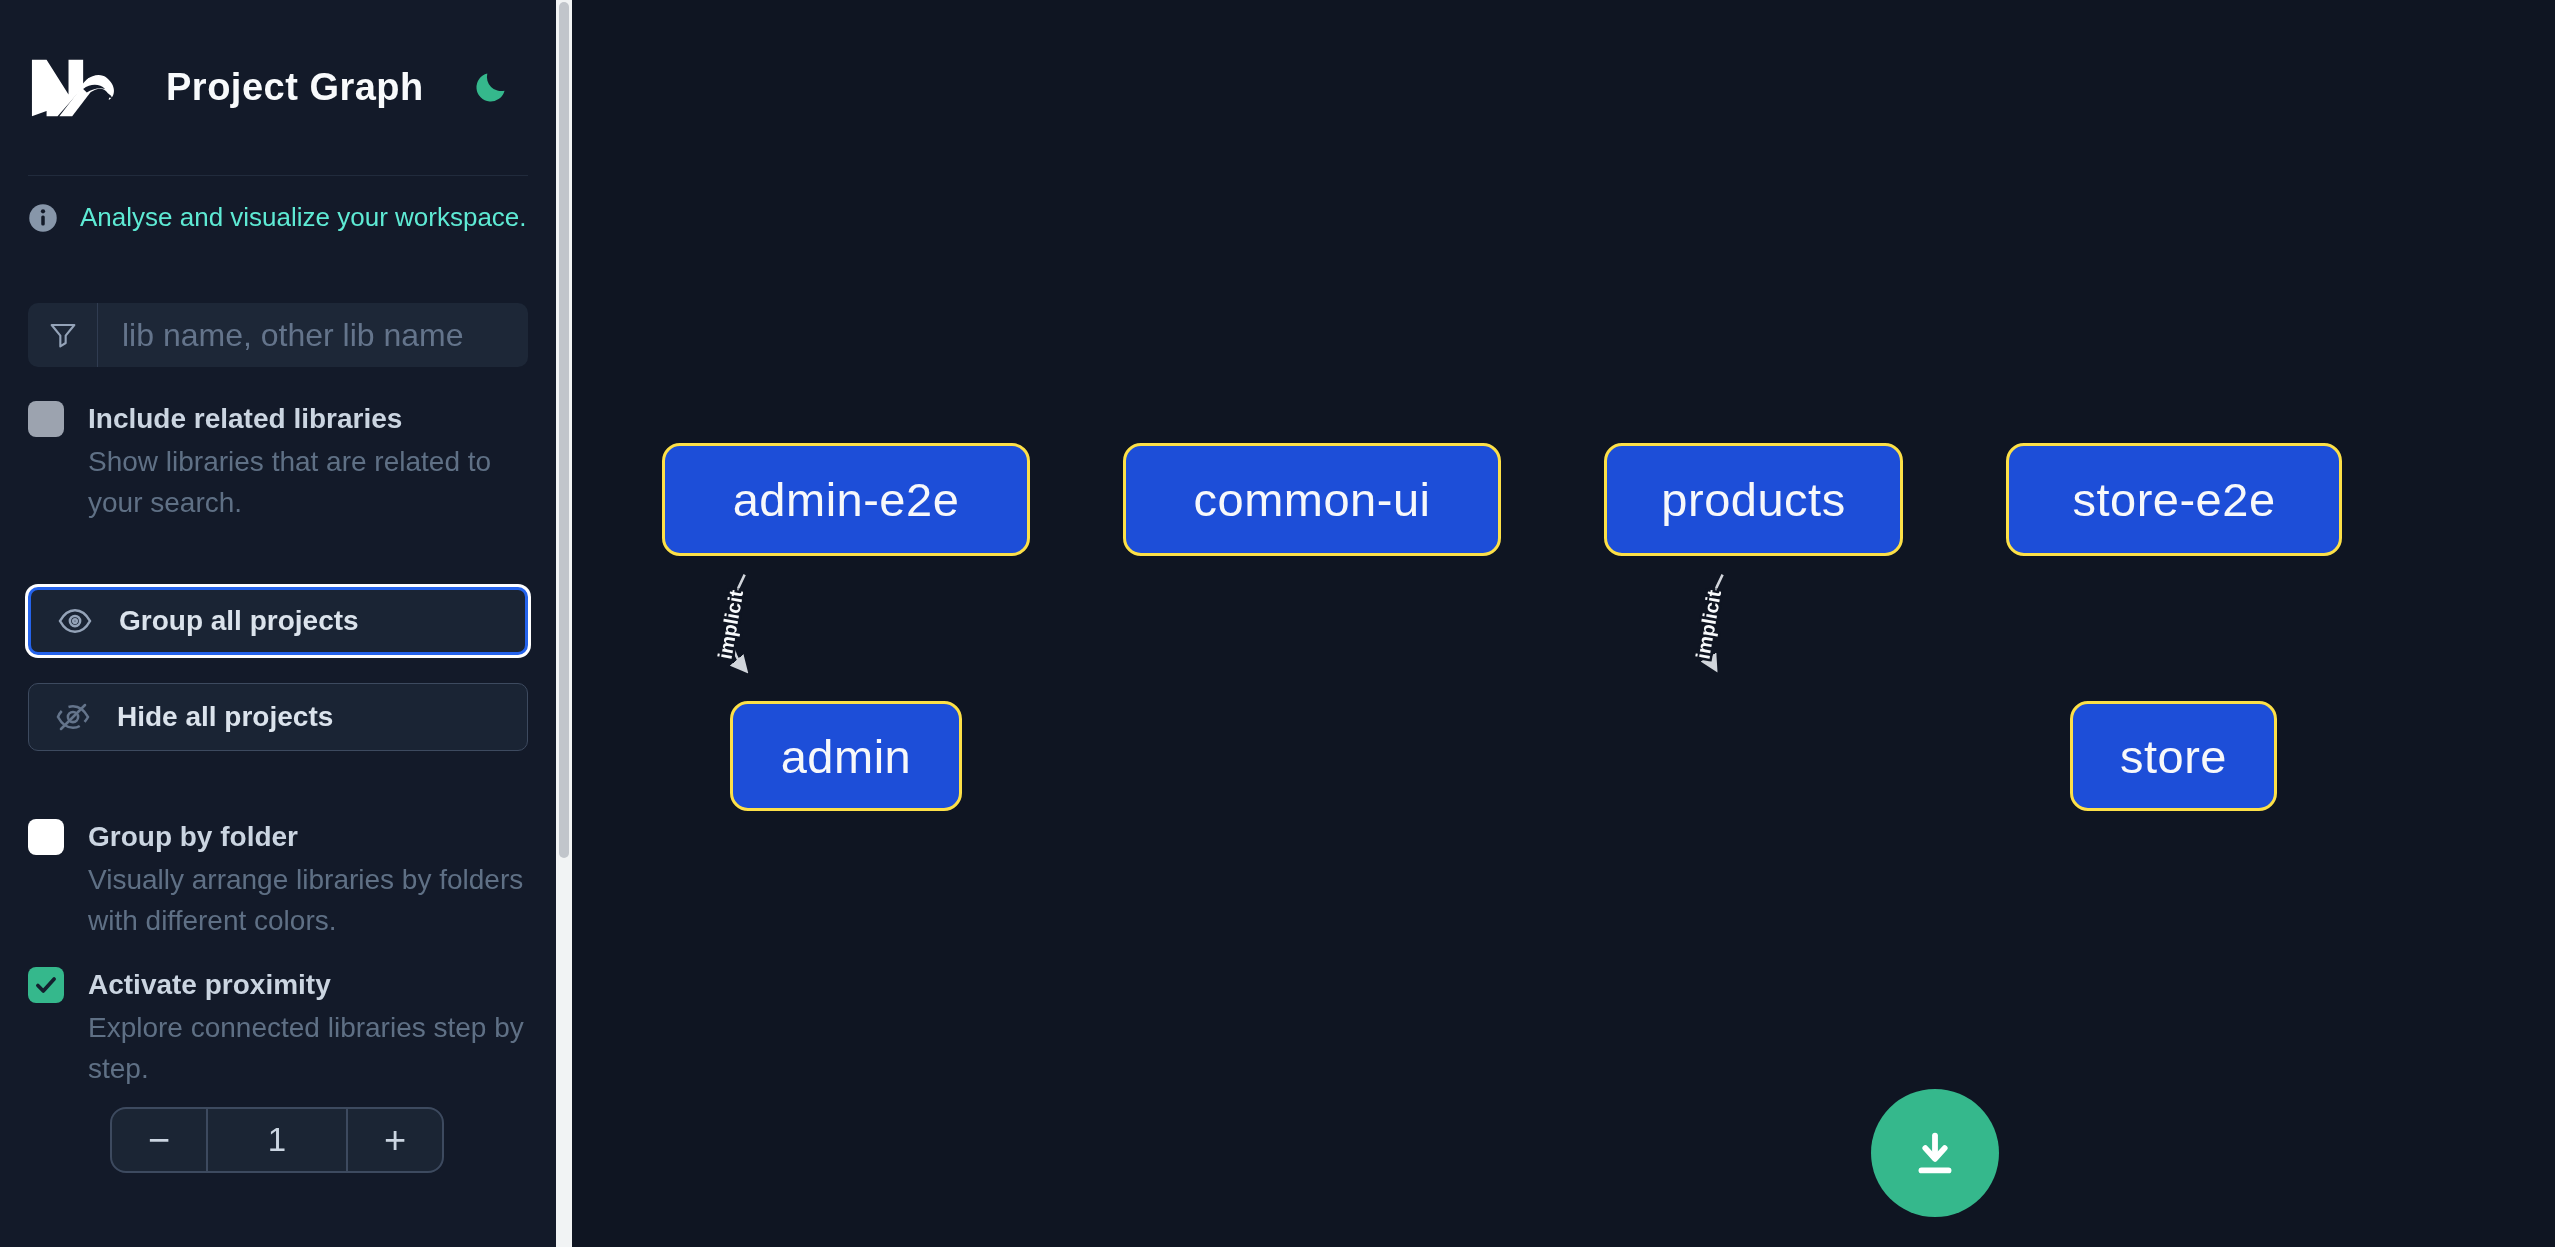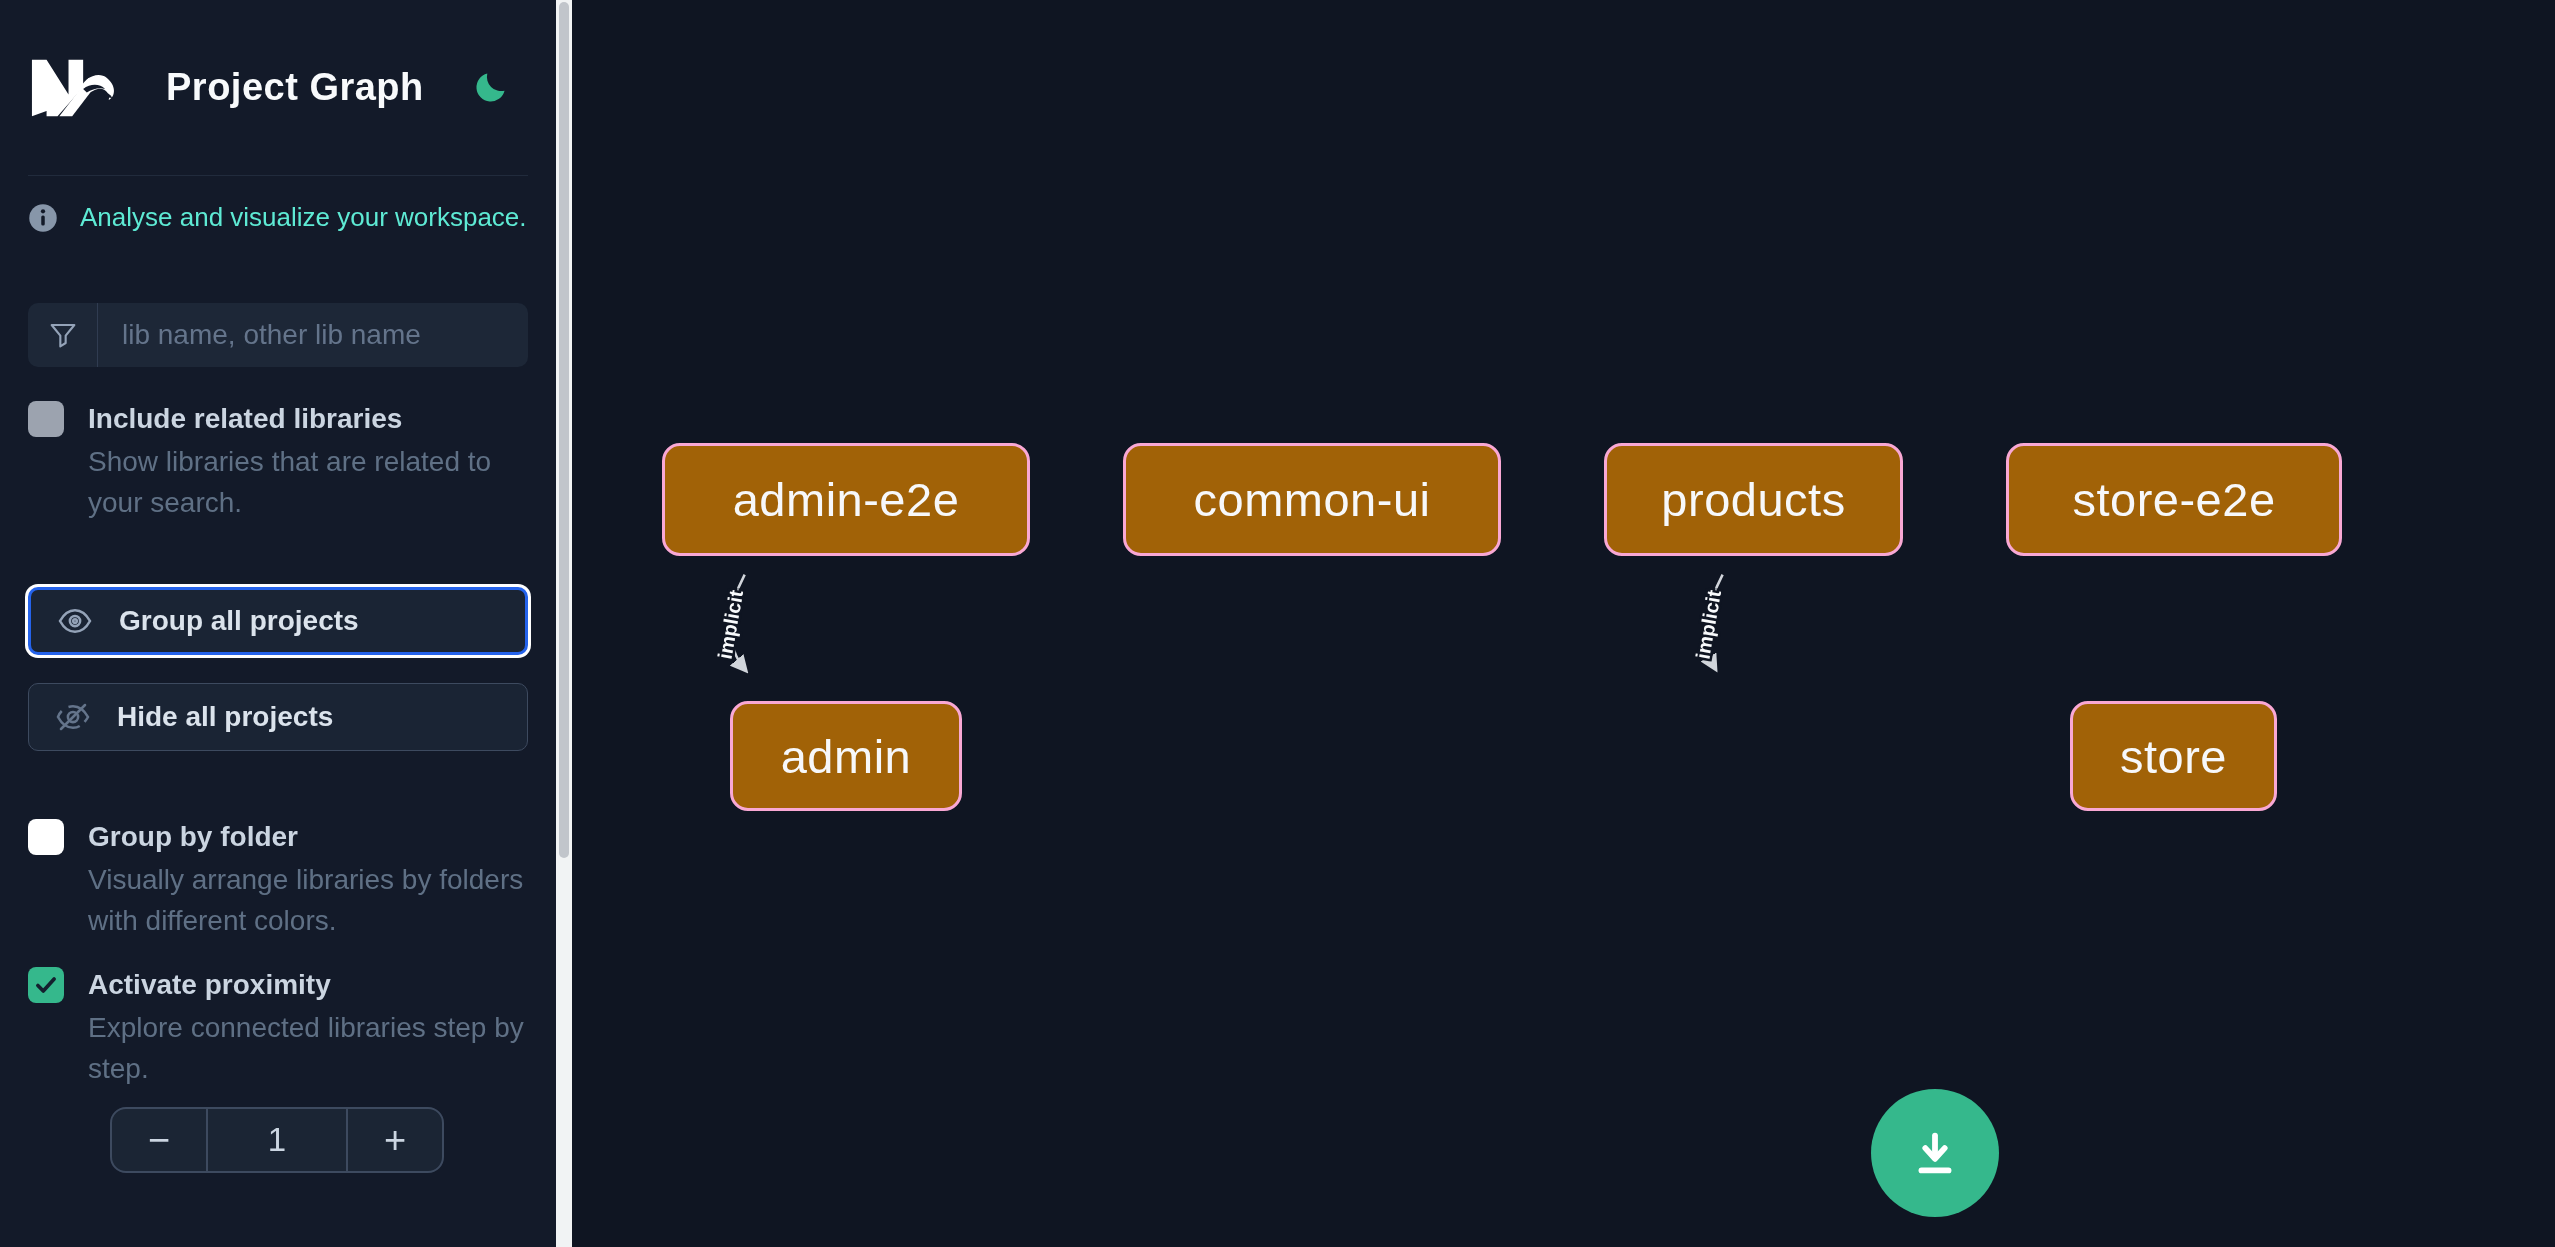--- a/index.html
+++ b/index.html
@@ -13,21 +13,21 @@
   .header { height:176px; display:flex; align-items:center; border-bottom:1px solid #212b3c; }
   .logo { width:92px; height:64px; flex:0 0 auto; }
   .app-title { color:#f8fafc; font-size:38px; font-weight:700; margin-left:46px; letter-spacing:0.5px; }
   .theme-toggle { margin-left:44px; background:none; border:none; cursor:pointer; width:44px; height:44px; display:flex; align-items:center; justify-content:center; }
 
   .info-row { margin-top:26px; display:flex; align-items:center; gap:22px; }
   .info-row .tagline { color:#5eead4; font-size:26px; }
 
   .search-box { margin-top:70px; height:64px; background:#1d2737; border-radius:10px; display:flex; align-items:stretch; overflow:hidden; }
   .search-icon-cell { width:70px; display:flex; align-items:center; justify-content:center; border-right:1px solid #303c51; flex:0 0 70px; }
-  .search-box input { flex:1; background:transparent; border:none; outline:none; color:#cbd5e1; font-size:28px; padding:4px 24px; font-family:"Liberation Sans", sans-serif; }
+  .search-box input { flex:1; background:transparent; border:none; outline:none; color:#cbd5e1; font-size:32px; padding:4px 24px; font-family:"Liberation Sans", sans-serif; }
   .search-box input::placeholder { color:#64748b; }
 
   .opt-row { display:grid; grid-template-columns:36px 1fr; column-gap:24px; }
   .opt-row .cbox { width:36px; height:36px; border-radius:8px; margin-top:2px; cursor:pointer; }
   .cbox.gray { background:#9ca3af; }
   .cbox.white { background:#ffffff; }
   .cbox.green { background:#35b88c; display:flex; align-items:center; justify-content:center; }
   .opt-label { color:#cbd5e1; font-size:28px; font-weight:700; line-height:40px; }
   .opt-desc { color:#5f7085; font-size:28px; line-height:41px; max-width:470px; margin-top:2px; }
 
@@ -46,21 +46,21 @@
   .step-value { font-size:33px; font-weight:500; }
 
   
   .sb-scrollbar { position:absolute; top:0; right:-16px; width:16px; height:100%; background:#f1f3f4; z-index:5; }
   .sb-thumb { position:absolute; top:2px; left:3px; width:10px; height:856px; background:#c1c5cb; border-radius:6px; }
 
   
   .canvas { flex:1; position:relative; background:#0f1522; margin-left:16px; }
   .edges { position:absolute; left:0; top:0; width:100%; height:100%; }
   .edge-label { fill:#f8fafc; font-size:27px; font-weight:700; font-family:"Liberation Sans", sans-serif; paint-order:stroke; stroke:#0f1522; stroke-width:7px; text-anchor:middle; }
-  .node { position:absolute; background:#a16207; border:3px solid #f9a8d4; border-radius:18px; display:flex; align-items:center; justify-content:center; color:#f7f8fa; font-size:47px; cursor:pointer; letter-spacing:0.5px; }
+  .node { position:absolute; background:#1d4ed8; border:3px solid #fde047; border-radius:18px; display:flex; align-items:center; justify-content:center; color:#f7f8fa; font-size:47px; cursor:pointer; letter-spacing:0.5px; }
 
   .fab { position:absolute; right:30px; bottom:30px; width:128px; height:128px; border-radius:50%; background:#35b88c; border:none; display:flex; align-items:center; justify-content:center; cursor:pointer; }
 </style>
 </head>
 <body>
 
 <div class="app">
 
   <aside class="sidebar">
     <div class="sidebar-inner">

